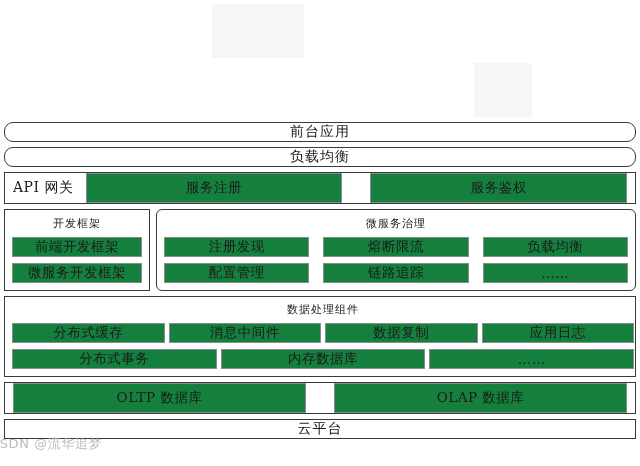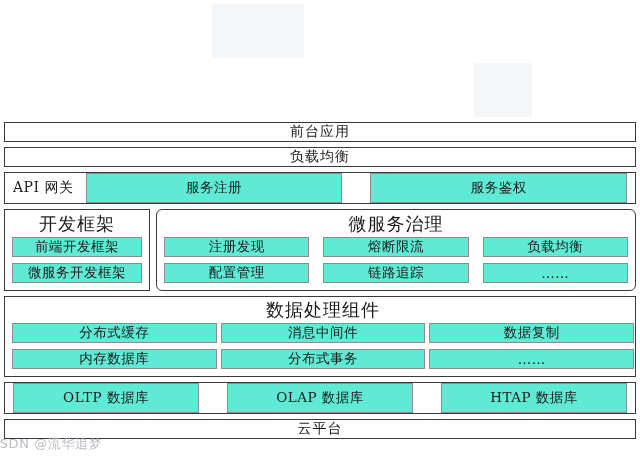--- a/index.html
+++ b/index.html
@@ -47,21 +47,21 @@
   .band {
     border: 1.6px solid #3a3a3a;
     background: transparent;
     box-sizing: border-box;
     display: flex;
     align-items: center;
     justify-content: center;
     font-size: 14px;
     letter-spacing: 1px;
   }
-  .band.plain { height: 40px; }
+  .band.plain { height: 40px; border-radius: 9px; }
 
   
   .band.labeled {
     height: 44px;
     justify-content: flex-start;
     padding: 0 8px;
     gap: 10px;
   }
   .row-label {
     font-size: 14px;
@@ -71,21 +71,21 @@
   }
   .cellrow {
     display: flex;
     flex: 1;
     gap: 28px;
     height: 30px;
   }
   .cell {
     flex: 1;
     border: 1.2px solid #8c8c8c;
-    background: #5eead4;
+    background: #15803d;
     display: flex;
     align-items: center;
     justify-content: center;
     font-size: 13.5px;
     letter-spacing: .5px;
     box-sizing: border-box;
   }
 
   
   .split {
@@ -95,21 +95,21 @@
   }
   .panel {
     border: 1.6px solid #3a3a3a;
     box-sizing: border-box;
     display: flex;
     flex-direction: column;
     padding: 5px 7px 7px 7px;
   }
   .panel-title {
     text-align: center;
-    font-size: 18px;
+    font-size: 11px;
     letter-spacing: 1px;
     line-height: 18px;
     margin-bottom: 4px;
   }
   .panel-body {
     flex: 1;
     display: flex;
     flex-direction: column;
     gap: 6px;
   }
@@ -202,34 +202,34 @@
     </div>
   </div>
 
   <div class="bigbox">
     <div class="panel-title">数据处理组件</div>
     <div class="panel-body">
       <div class="panel-grid-row">
         <div class="cell">分布式缓存</div>
         <div class="cell">消息中间件</div>
         <div class="cell">数据复制</div>
+        <div class="cell">应用日志</div>
       </div>
       <div class="panel-grid-row">
+        <div class="cell">分布式事务</div>
         <div class="cell">内存数据库</div>
-        <div class="cell">分布式事务</div>
         <div class="cell">……</div>
       </div>
     </div>
   </div>
 
   <div class="band labeled">
     <div class="cellrow">
       <div class="cell">OLTP 数据库</div>
       <div class="cell">OLAP 数据库</div>
-      <div class="cell">HTAP 数据库</div>
     </div>
   </div>
 
   <div class="band cloud">
     <span>云平台</span>
   </div>
 
   <div class="watermark">CSDN @流华追梦</div>
 </div>
 

